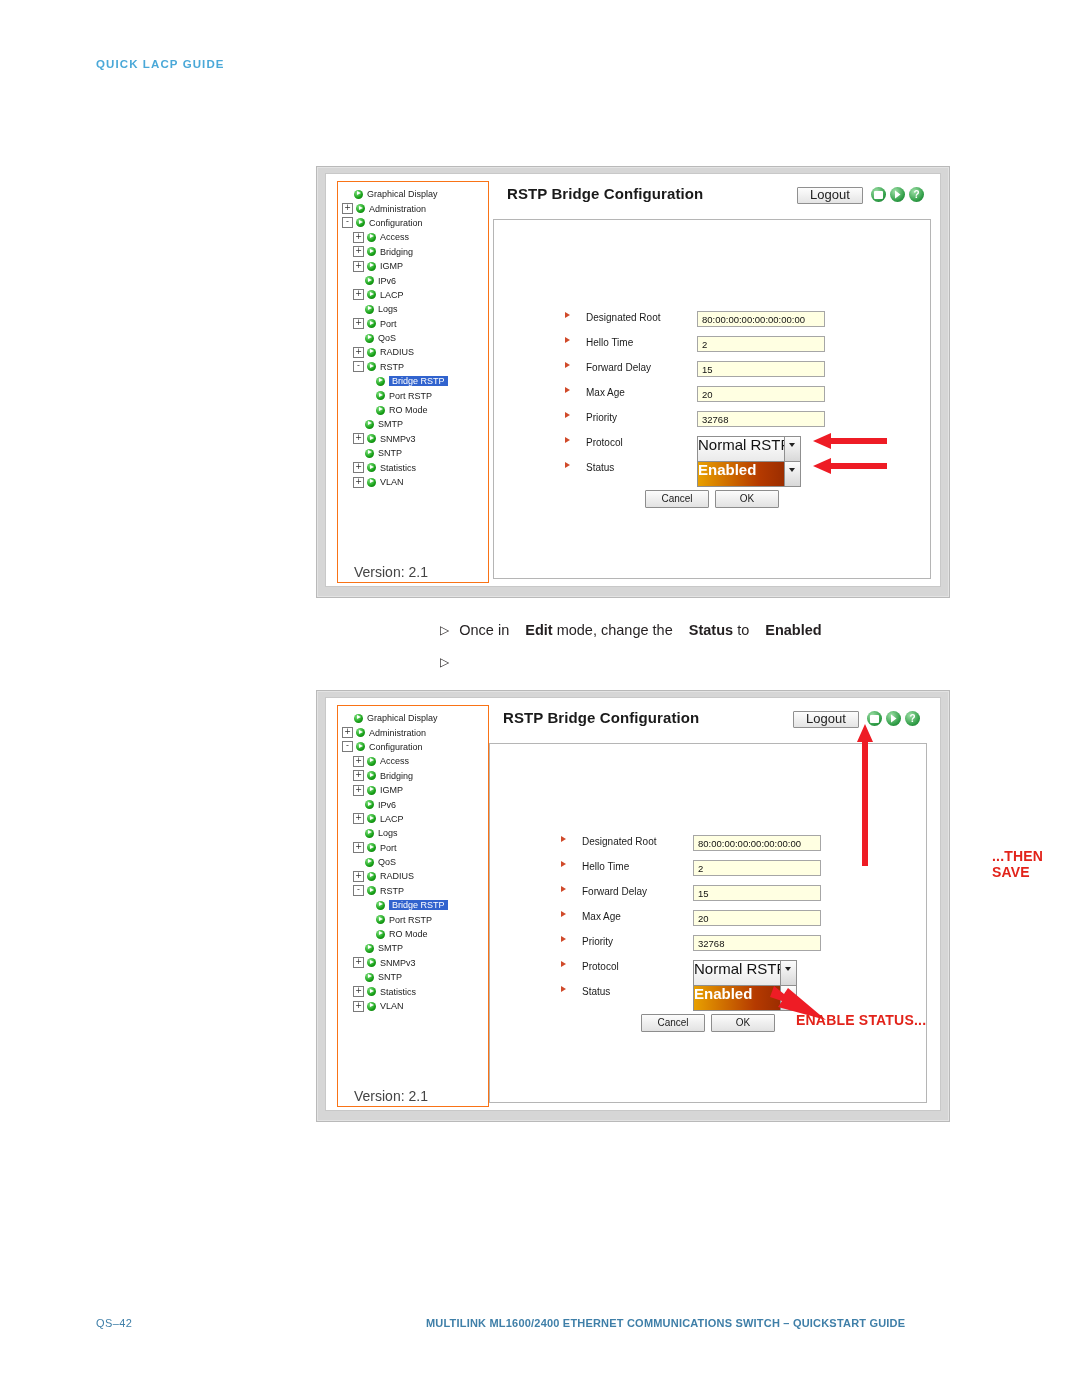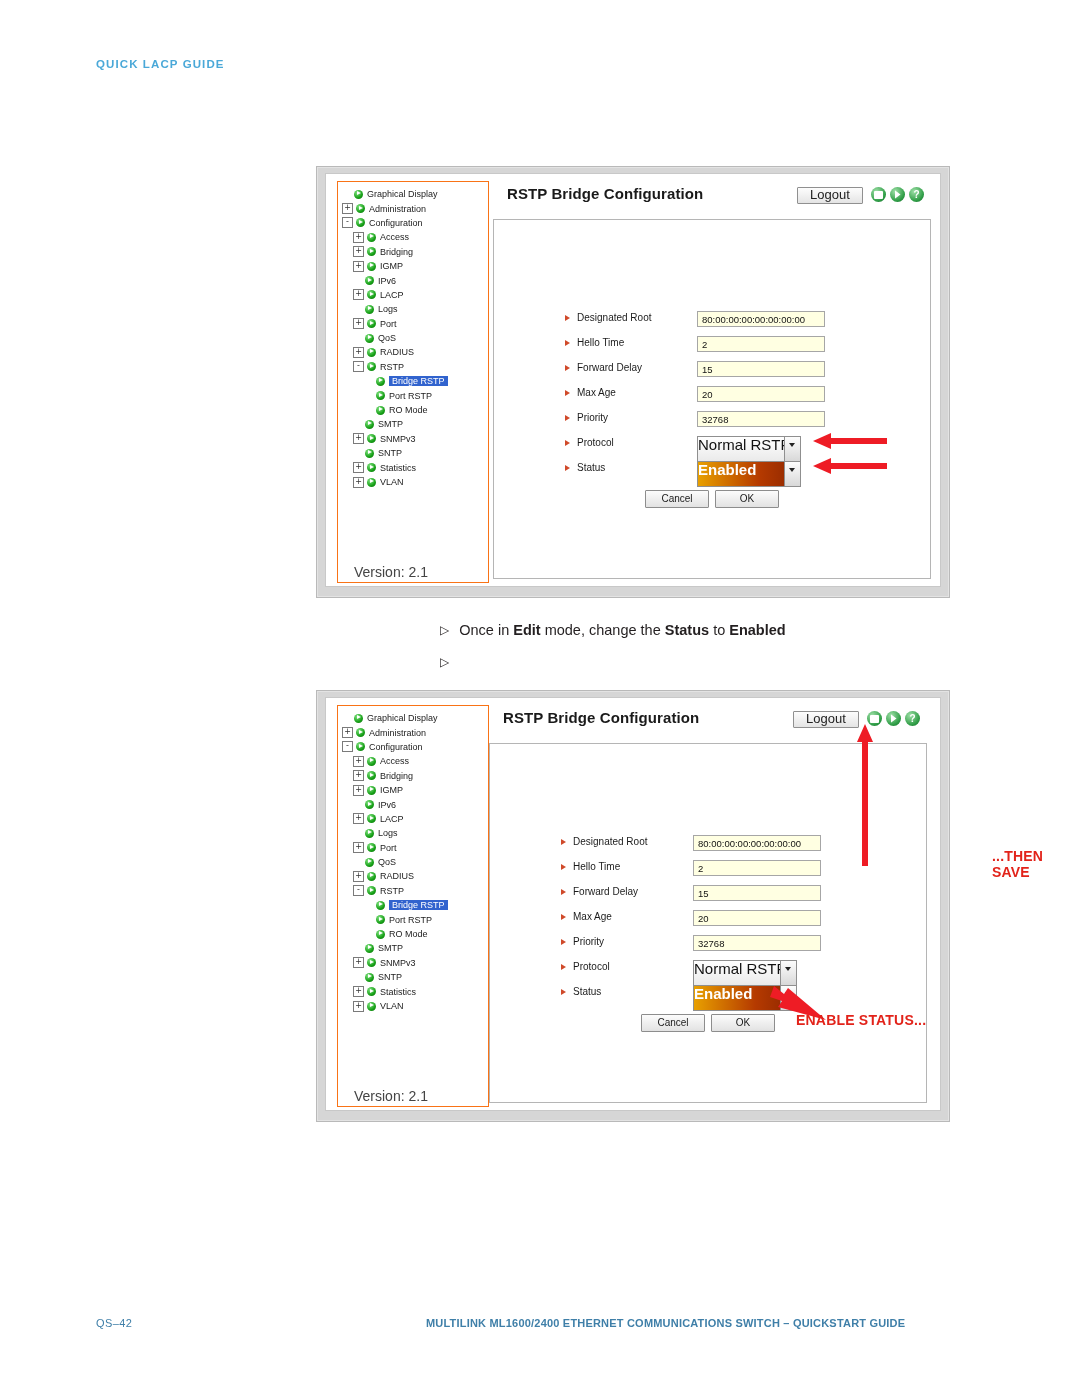--- a/index.html
+++ b/index.html
@@ -19,21 +19,21 @@
   .footer-right{
     position:absolute;left:426px;top:1317px;
     font-size:11px;color:#3f7fa8;letter-spacing:.2px;font-weight:bold;
   }
 
   
   .bullets{position:absolute;left:440px;top:620px;width:560px;}
   .bullet{display:flex;align-items:flex-start;margin-bottom:12px;font-size:14.5px;color:#231f20;}
   .tri{color:#231f20;font-size:12px;margin-right:10px;line-height:20px;}
   .bullet span.t{line-height:20px;}
-  .b{font-weight:bold;}
+  .b{font-weight:bold;margin-left:12px;}
 
   
   .shot{
     position:absolute;background:#d6d6d6;border:1px solid #b9b9b9;
     box-shadow:0 0 0 1px #e3e3e3 inset;
   }
   .shot-inner{position:absolute;inset:6px 8px 10px 8px;background:#ffffff;border:1px solid #c8c8c8;}
   .shot .tree{
     position:absolute;left:12px;top:10px;bottom:10px;width:158px;
     background:#fff;border:1px solid #f97316;
@@ -70,21 +70,21 @@
     font-size:13px;color:#222;text-align:center;border-radius:1px;
   }
   .icobtn{position:absolute;width:15px;height:15px;border-radius:50%;}
   .ico-save{background:radial-gradient(circle at 35% 30%,#9fe0a8 0%,#2f9d46 65%,#17682b 100%);}
   .ico-green{background:radial-gradient(circle at 35% 30%,#9fe0a8 0%,#2f9d46 65%,#17682b 100%);}
   .ico-help{background:radial-gradient(circle at 35% 30%,#9fe0a8 0%,#2f9d46 65%,#17682b 100%);
             color:#fff;font-size:10px;font-weight:bold;text-align:center;line-height:15px;}
   .ico-save:before{content:"";position:absolute;left:3px;top:3.5px;width:9px;height:8px;background:#fff;border-radius:1px;}
   .ico-green:before{content:"";position:absolute;left:4.5px;top:3px;width:6px;height:9px;
      background:#fff;clip-path:polygon(0 0,100% 50%,0 100%);}
-  .formrow{position:absolute;display:flex;align-items:center;}
+  .formrow{position:absolute;display:flex;align-items:flex-start;gap:9px;}
   .flabel{font-size:10px;color:#1b1b1b;display:flex;align-items:center;}
   .arrowtiny{
     width:0;height:0;border-left:5px solid #d04a2a;border-top:3px solid transparent;
     border-bottom:3px solid transparent;margin-right:7px;
   }
   .fval{
     border:1px solid #a6a6a6;background:#ffffe2;font-size:9.5px;color:#111;
     padding:1px 4px;box-sizing:border-box;height:16px;line-height:13px;
   }
   .fsel{

